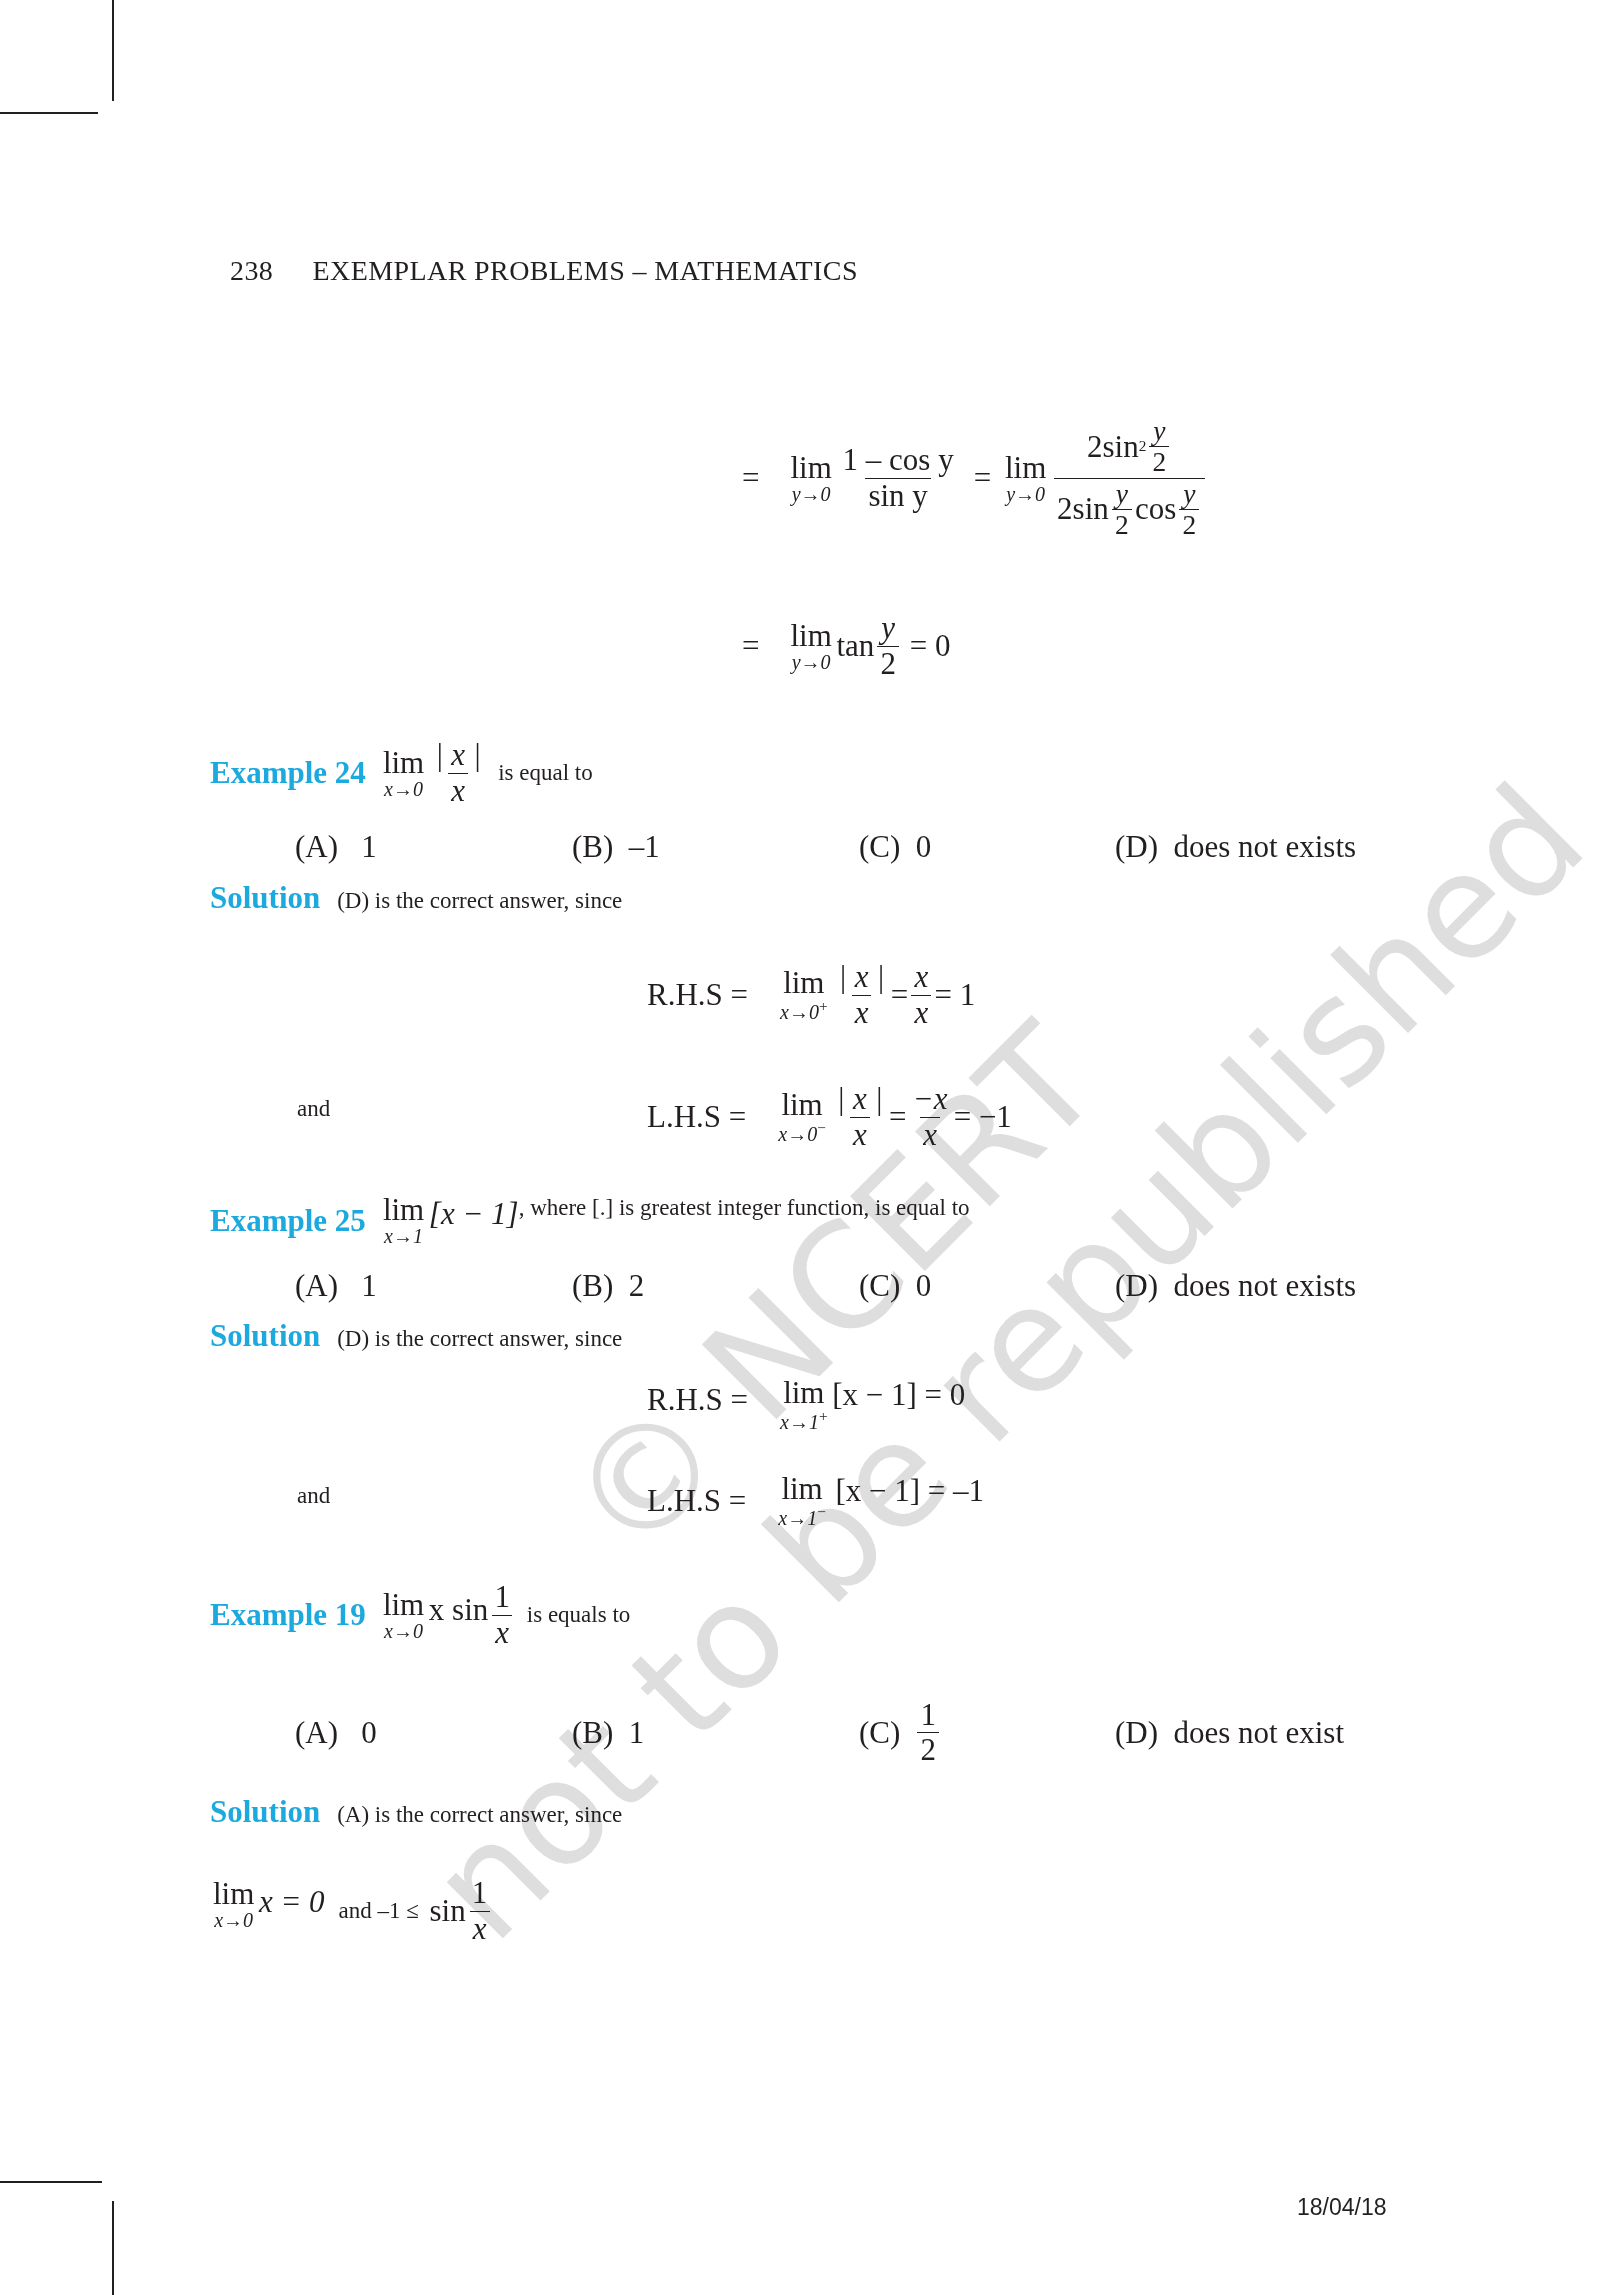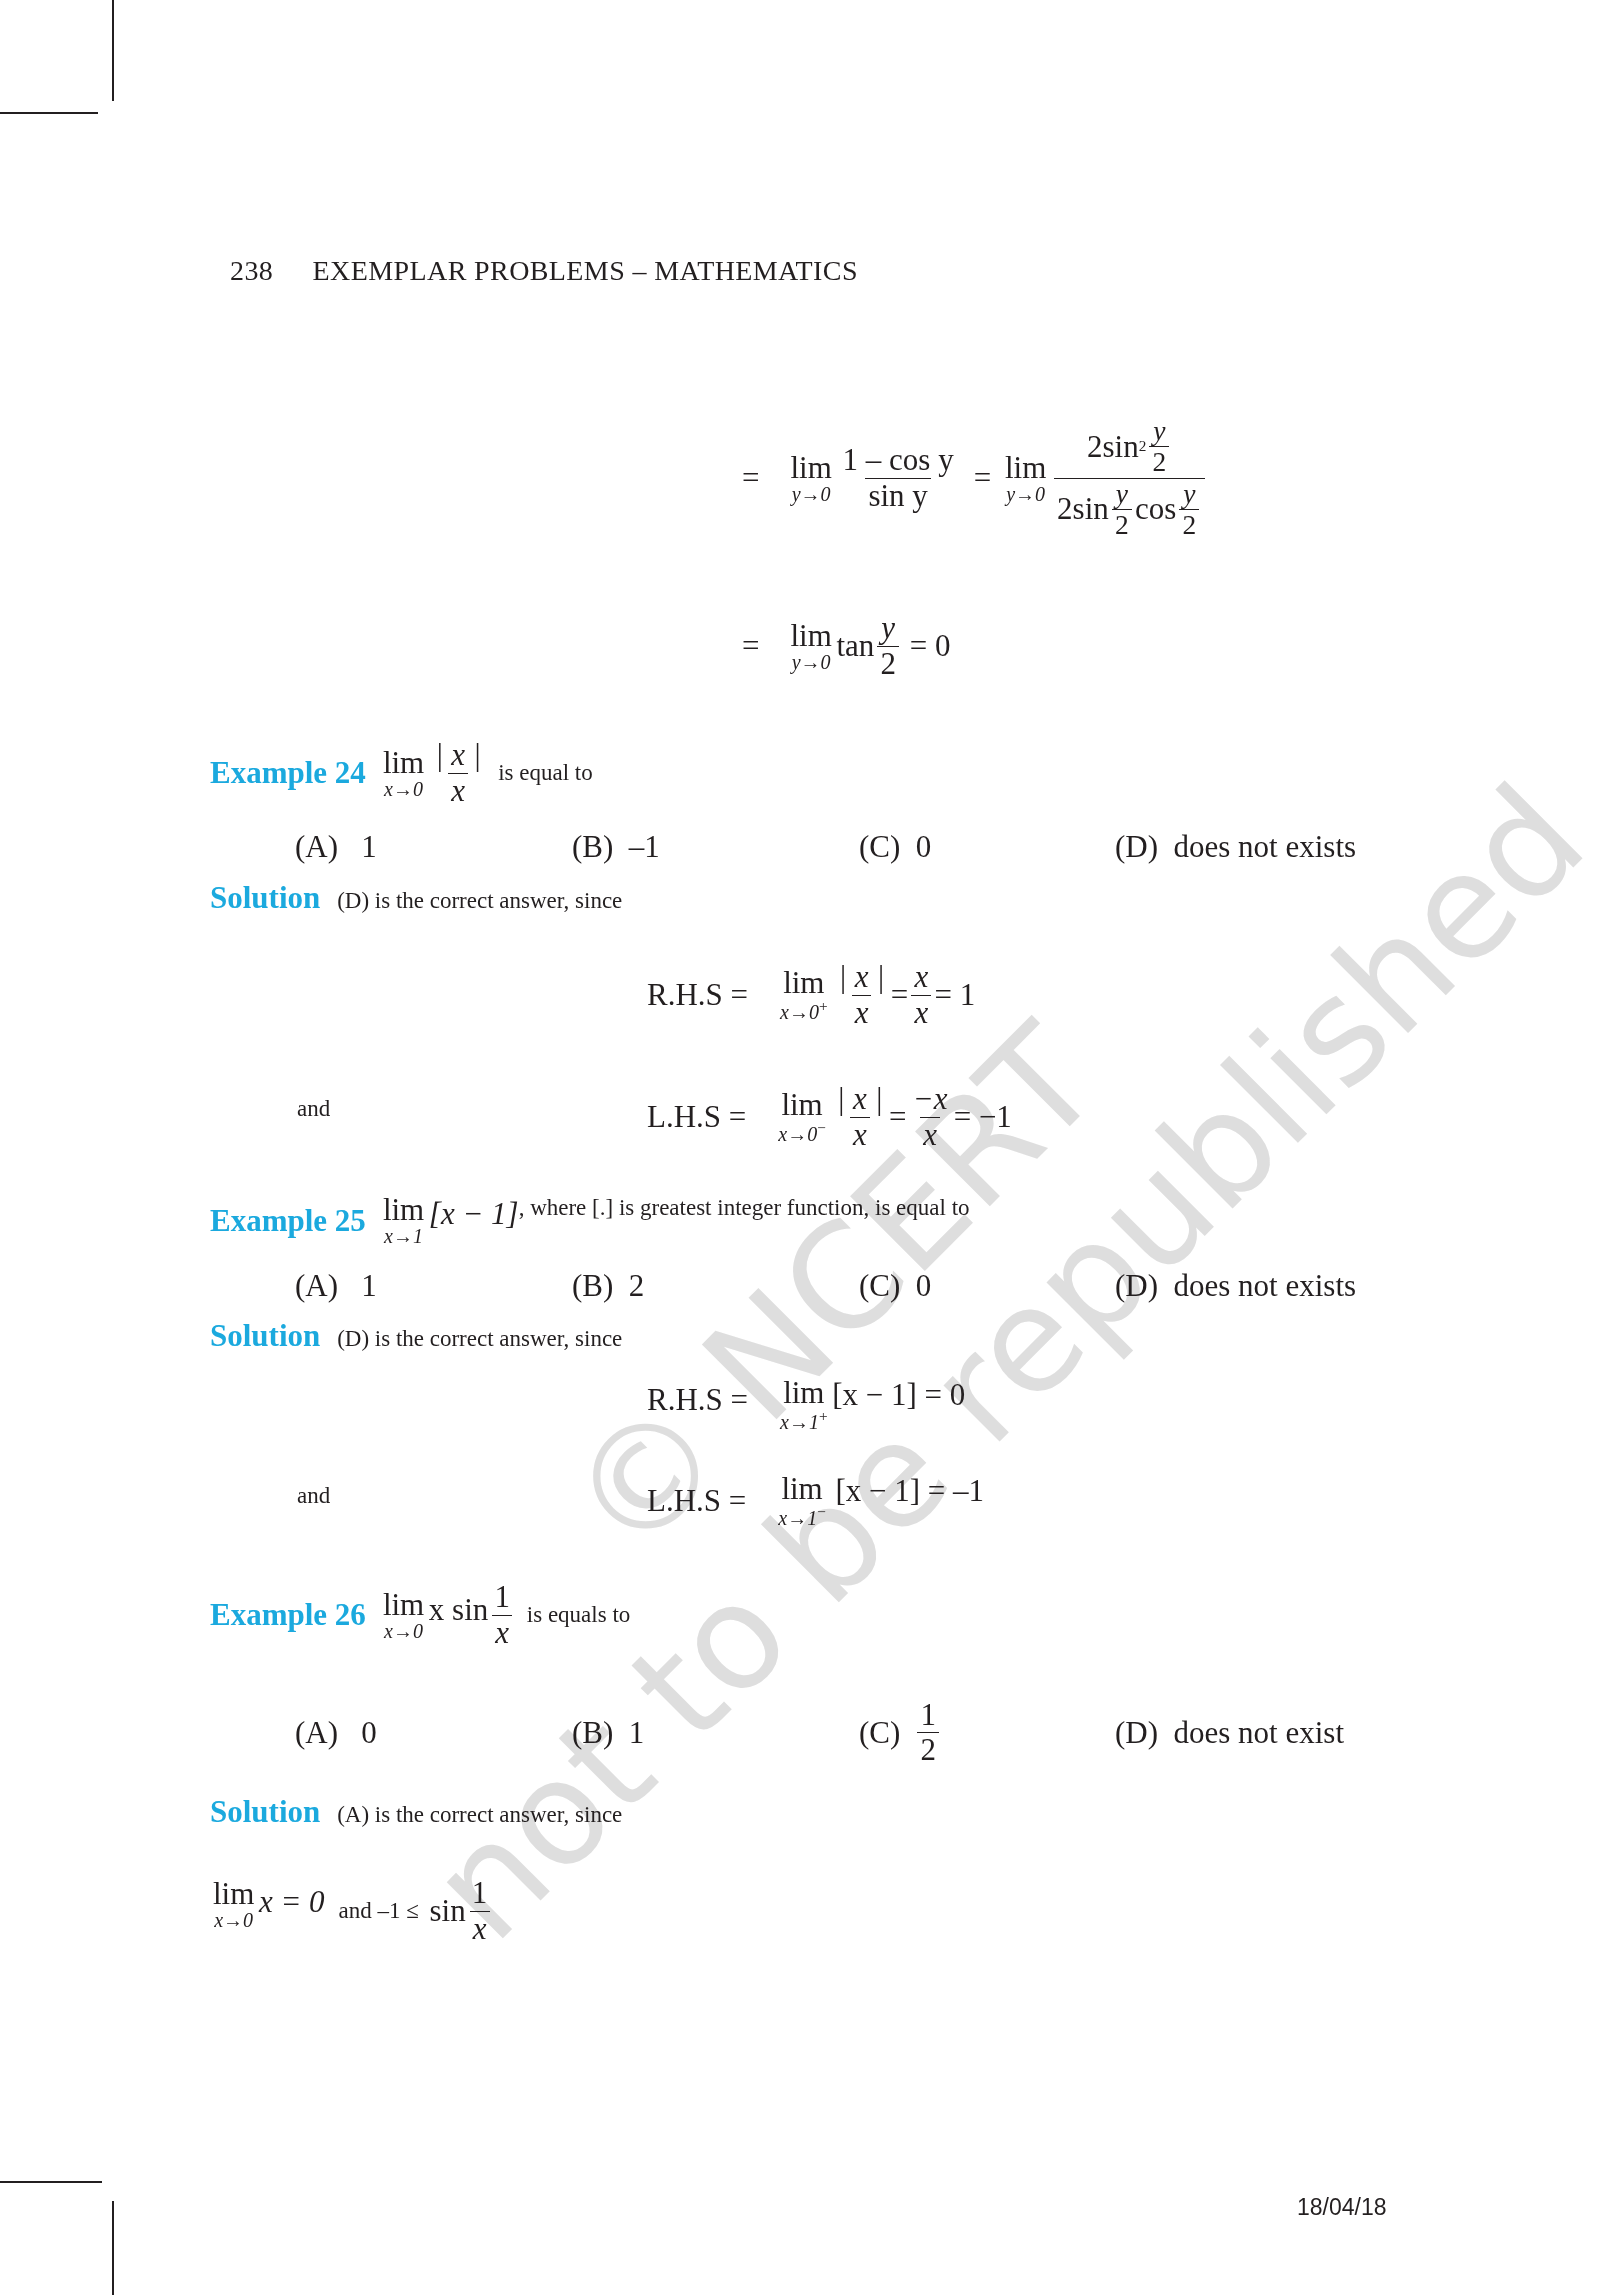--- a/index.html
+++ b/index.html
@@ -182,21 +182,21 @@
 <div class="abs m" style="left:647px; top:1473px; display:flex; align-items:flex-start; height:61px;">
   <span style="margin-right:32px; margin-top:10px;">L.H.S =</span>
   <span class="lim">
     <span class="l1">lim</span>
     <span class="l2"><span class="it">x→1</span><span class="sup">−</span></span>
   </span>
   <span style="margin-left:5px;">[x − 1] = –1</span>
 </div>
 
 <div class="abs" style="left:210px; top:1569px; display:flex; align-items:center; height:92px;">
-  <span class="blue" style="margin-right:17px;">Example 26</span>
+  <span class="blue" style="margin-right:17px;">Example 19</span>
   <span class="lim m">
     <span class="l1">lim</span>
     <span class="l2 it">x→0</span>
   </span>
   <span class="m" style="align-self:flex-start; margin-top:23px;">x sin</span>
   <span class="frac m">
       <span class="num">1</span>
       <span class="den it">x</span>
     </span>
   <span class="txt" style="margin-left:10.7px;">is equals to</span>

